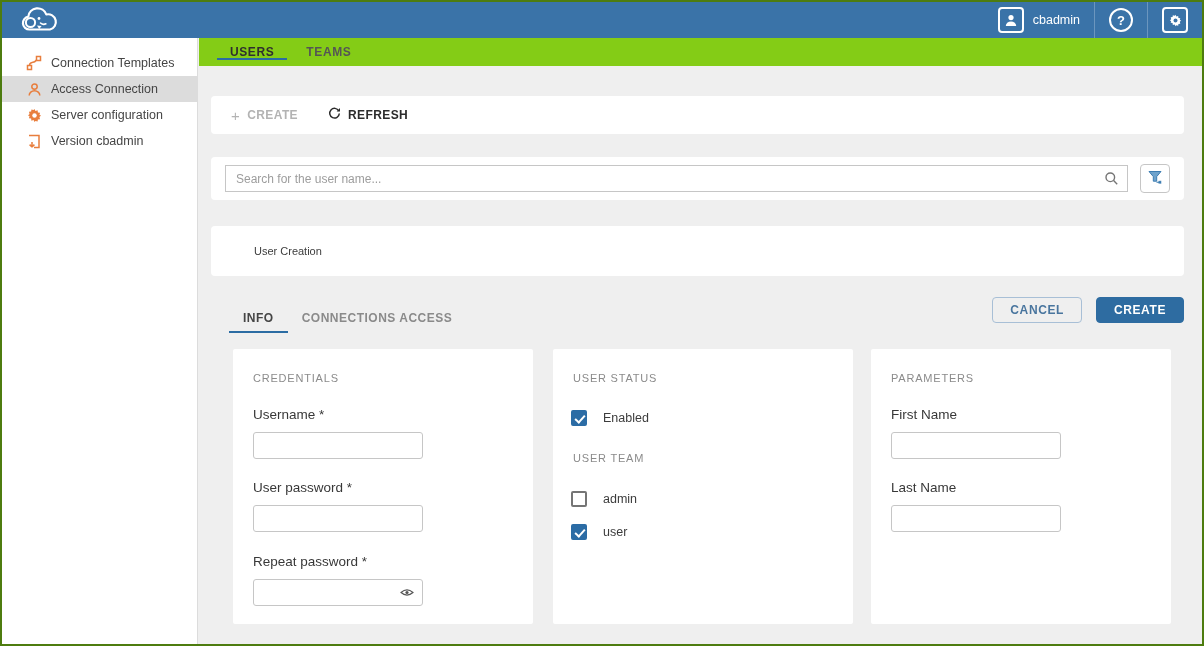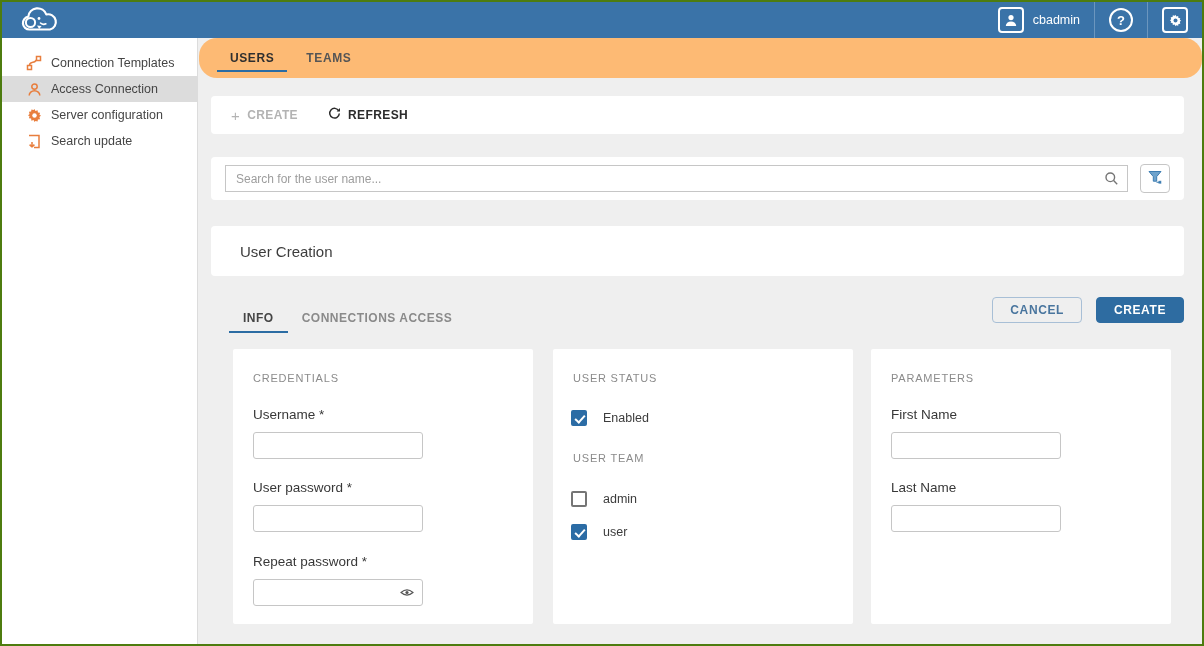--- a/index.html
+++ b/index.html
@@ -22,22 +22,22 @@
   
   .sidebar { position:absolute; top:36px; left:0; width:196px; bottom:0; background:#fff;
              border-right:1px solid #dcdcdc; padding-top:12px; box-sizing:border-box; }
   .side-item { height:26px; display:flex; align-items:center; gap:9px; padding:0 24px;
                font-size:12.5px; color:#454545; cursor:pointer; white-space:nowrap; }
   .side-item.active { background:#dcdcdc; }
   .side-ico { width:16px; height:16px; display:flex; align-items:center; justify-content:center; flex:none; }
 
   
   .main { position:absolute; top:36px; left:197px; right:0; bottom:0; background:#efefef; }
-  .tabbar { position:absolute; top:0; left:0; right:0; height:40px; background:#fdba74;
-            display:flex; padding-left:15px;border-radius:18px; }
+  .tabbar { position:absolute; top:0; left:0; right:0; height:28px; background:#84cc16;
+            display:flex; padding-left:15px; }
   .tab { padding:0 16px; display:flex; align-items:center; font-size:12px; font-weight:bold;
          letter-spacing:0.6px; color:#555; position:relative; cursor:pointer; }
   .tab.active { color:#2f2f2f; }
   .tab.active::after { content:""; position:absolute; left:3px; right:3px; bottom:6px; height:2px; background:#2b6ca3; }
 
   .content { position:absolute; top:44px; left:0; right:0; bottom:0; background:#efefef; }
   .bar { position:absolute; left:12px; right:18px; background:#fff; border-radius:4px; }
 
   .toolbar { top:14px; height:38px; display:flex; align-items:center; padding:0 20px; gap:30px; }
   .tool-btn { display:flex; align-items:center; gap:7px; font-size:12px; font-weight:bold;
@@ -49,22 +49,22 @@
   .search-wrap { top:75px; height:43px; display:flex; align-items:center; padding:0 14px; gap:12px; }
   .search-box { position:relative; flex:1; }
   .search-input { width:100%; height:27px; box-sizing:border-box; border:1px solid #c6c6c6;
                   border-radius:0; font-size:12px; padding:0 32px 0 10px; color:#333; outline:none;
                   font-family:"Liberation Sans", sans-serif; }
   .search-input::placeholder { color:#9d9d9d; }
   .search-mag { position:absolute; right:9px; top:6px; }
   .filter-btn { width:28px; height:27px; border:1px solid #c6c6c6; border-radius:4px; background:#fff;
                 display:flex; align-items:center; justify-content:center; cursor:pointer; }
 
-  .title-bar { top:144px; height:50px; display:flex; align-items:center; padding:0 29px;
-               font-size:15px; color:#3d3d3d; }
+  .title-bar { top:144px; height:50px; display:flex; align-items:center; padding:0 43px;
+               font-size:11px; color:#3d3d3d; }
 
   .panel-row { position:absolute; top:215px; left:12px; right:18px; height:36px; display:flex; }
   .ptabs { display:flex; align-items:stretch; padding-left:18px; }
   .ptab { padding:6px 14px 0; font-size:12px; font-weight:bold; letter-spacing:0.5px; color:#8a8a8a;
           position:relative; cursor:pointer; display:flex; align-items:center; }
   .ptab.active { color:#454545; }
   .ptab.active::after { content:""; position:absolute; left:0; right:0; bottom:0; height:2px; background:#2b6ca3; }
   .panel-actions { margin-left:auto; display:flex; gap:14px; align-items:flex-start; }
   .btn { height:26px; padding:0 17px; border-radius:4px; font-size:12px; font-weight:bold;
          letter-spacing:0.6px; display:flex; align-items:center; cursor:pointer; box-sizing:border-box; }
@@ -163,21 +163,21 @@
       </span>
       <span>Server configuration</span>
     </div>
     <div class="side-item">
       <span class="side-ico">
         <svg width="14" height="15" viewBox="0 0 14 15">
           <path d="M2 1.5 h10 v12 h-5" fill="none" stroke="#e87e3d" stroke-width="1.5"></path>
           <path d="M6.5 8 v5 M6.5 13 l-2.4 -2.4 M6.5 13 l2.4 -2.4" fill="none" stroke="#e87e3d" stroke-width="1.5" transform="translate(-1.5,0)"></path>
         </svg>
       </span>
-      <span>Search update</span>
+      <span>Version cbadmin</span>
     </div>
   </div>
 
   <div class="main">
     <div class="tabbar">
       <div class="tab active">USERS</div>
       <div class="tab">TEAMS</div>
     </div>
 
     <div class="content">

